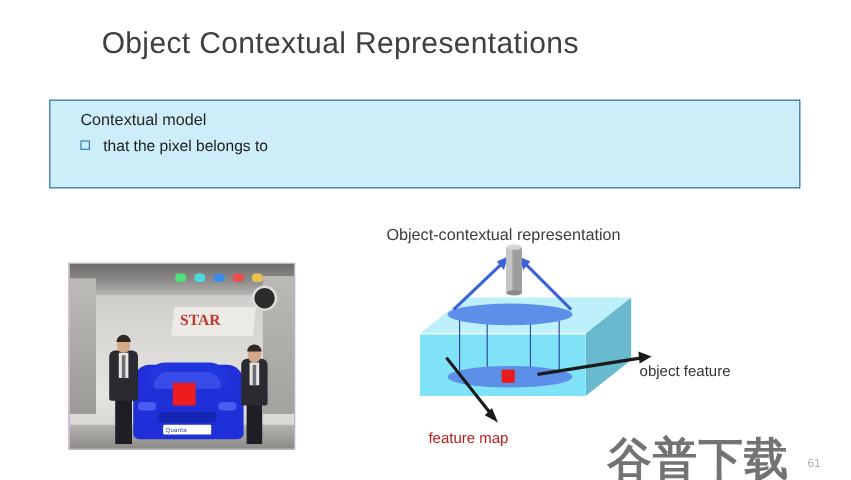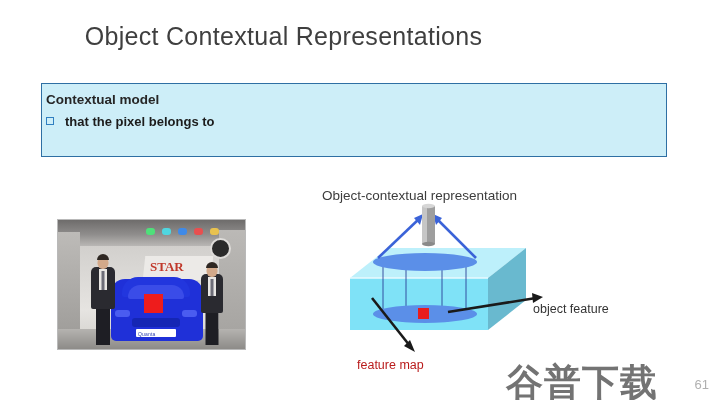--- a/index.html
+++ b/index.html
@@ -33,22 +33,21 @@
   
   .ctx-box {
     position: absolute;
     left: 41px;
     top: 83px;
     width: 626px;
     height: 74px;
     background: #cdeef8;
     border: 1px solid #2e6fa3;
     box-sizing: border-box;
-    padding: 7px 0 0 4px;
-    font-weight: bold;
+    padding: 7px 0 0 25px;
   }
   .ctx-heading {
     font-size: 13.5px;
     color: #262626;
     line-height: 18px;
     margin-bottom: 3px;
   }
   .bullet-row {
     display: flex;
     align-items: baseline;
@@ -81,21 +80,21 @@
     color: #1c1c1c;
     text-align: right;
   }
 
   
   .photo-frame {
     position: absolute;
     left: 57px;
     top: 219px;
     width: 189px;
-    height: 131px;
+    height: 156px;
     border: 1px solid #b9b9b9;
     box-sizing: border-box;
     overflow: hidden;
     background: #f0abfc;
   }
   .photo-inner { position: absolute; inset: 0; }
   
   .ph-wall {
     position: absolute; left: 0; top: 0; right: 0; height: 100%;
     background:
@@ -242,23 +241,23 @@
     top: 358px;
     font-size: 37px;
     font-weight: bold;
     color: #737373;
     letter-spacing: 1px;
     white-space: nowrap;
     font-family: "DejaVu Sans", sans-serif;
   }
   .page-num {
     position: absolute;
-    right: 0;
+    right: 25px;
     bottom: 8px;
-    font-size: 13px;
+    font-size: 10px;
     color: #b0b0b0;
     text-align: right;
   }
 </style>
 </head>
 <body>
 
 <div class="slide-title">Object Contextual Representations</div>
 
 <div class="ctx-box">

